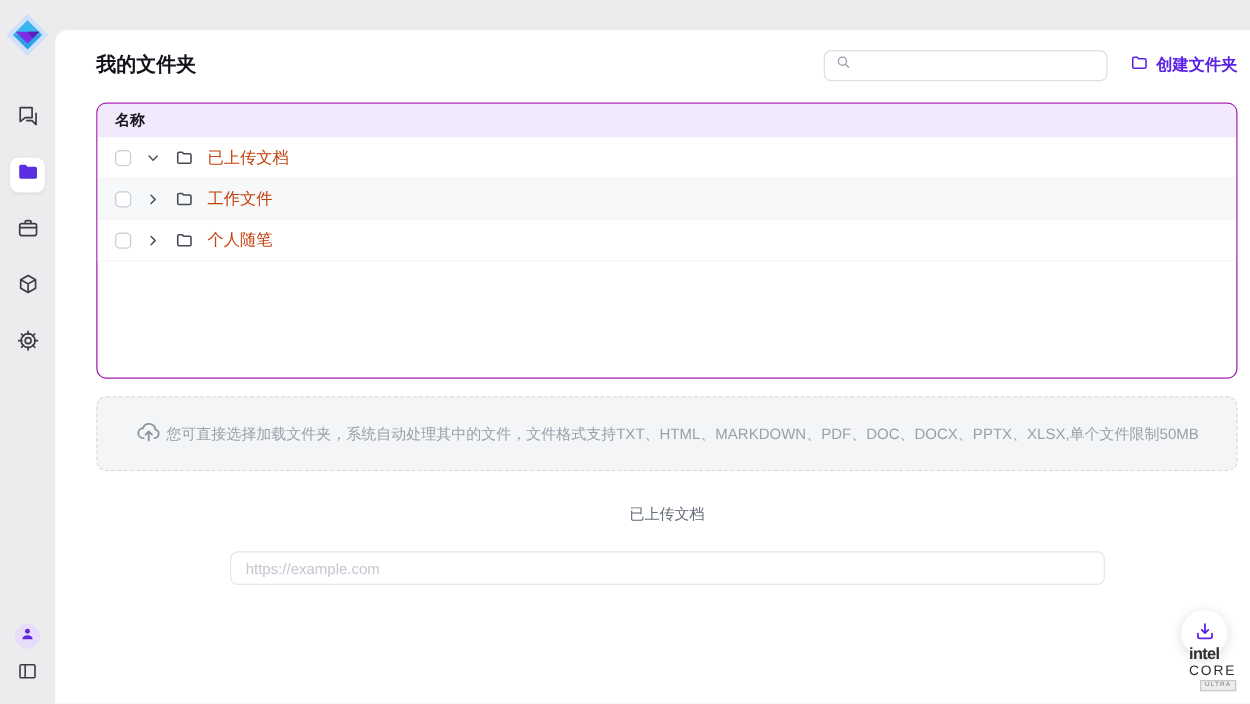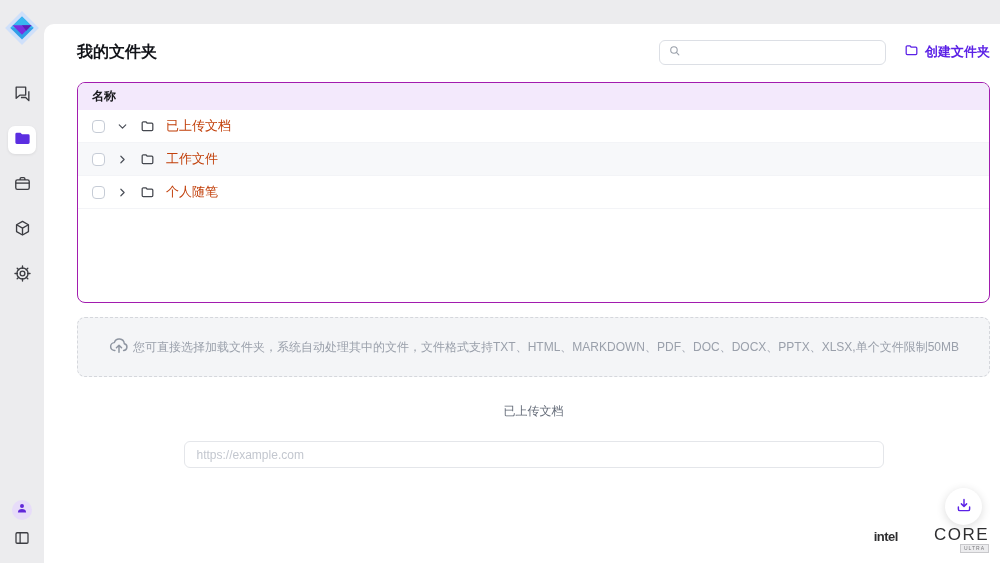--- a/index.html
+++ b/index.html
@@ -59,23 +59,23 @@
   .url-input::placeholder { color:#c3c7cf; }
   .fetch-btn { background:#5b1fe8; color:#fff; border:none; border-radius:4px; padding:0 11px;
                font-size:12px; cursor:pointer; font-family:inherit; }
 
   
   .fab { position:absolute; right:18px; bottom:38px; width:37px; height:37px; border-radius:50%;
          background:#fff; box-shadow:0 2px 10px rgba(0,0,0,.14); border:none; cursor:pointer;
          display:flex; align-items:center; justify-content:center; }
   .intel-mark { position:absolute; right:11px; bottom:10px; color:#2e2e30; line-height:1;
                 display:flex; flex-direction:column; align-items:flex-end; }
-  .intel-line { display:flex; align-items:flex-end; gap:20px; }
+  .intel-line { display:flex; align-items:flex-start; gap:3px;flex-direction:column; }
   .intel-word { font-size:13px; font-weight:700; letter-spacing:-.5px; }
-  .core-word { font-size:17px; letter-spacing:1.5px; font-weight:400;margin-left:16px; }
+  .core-word { font-size:11px; letter-spacing:1.5px; font-weight:400; }
   .ultra-badge { margin-top:1px; font-size:5px; letter-spacing:1px; color:#7a7a7d;
                  border:1px solid #c9c9cc; background:#ececee; padding:1px 3px; }
 </style>
 </head>
 <body>
 
 <div class="sidebar">
   <div class="logo">
     <svg viewBox="0 0 36 36">
       <polygon points="18,2 34,18 18,34 2,18" fill="#cfe0fa"></polygon>

